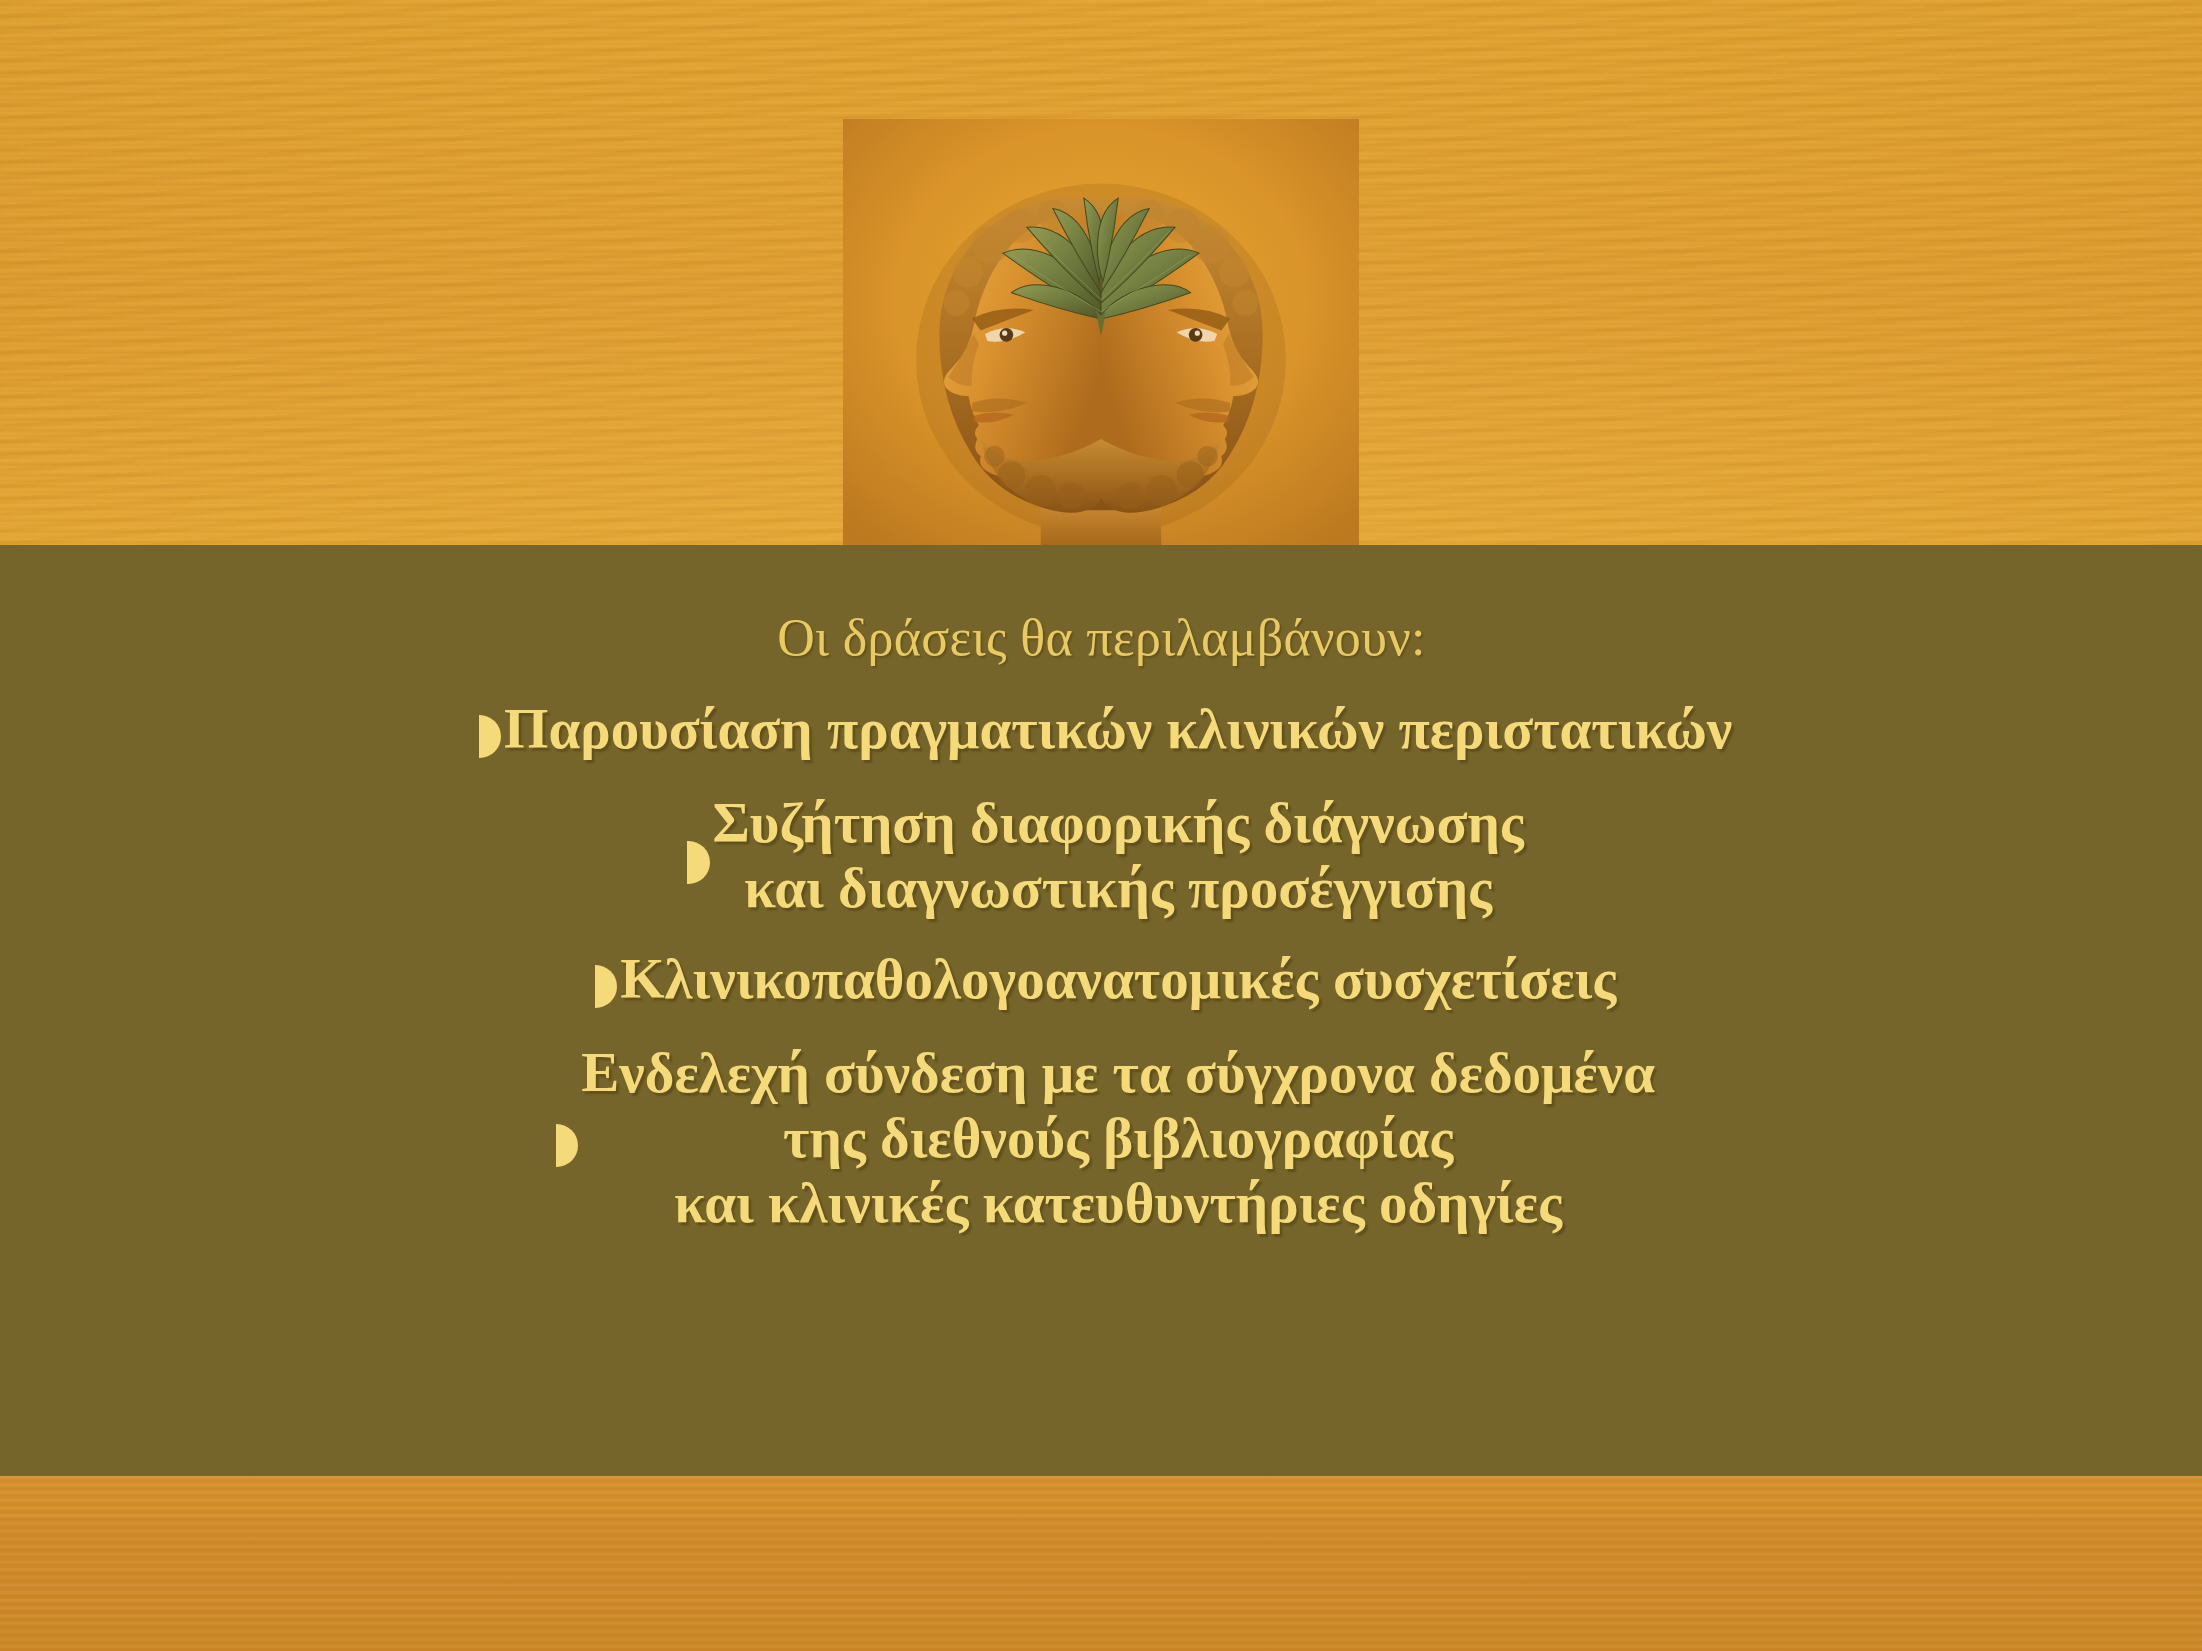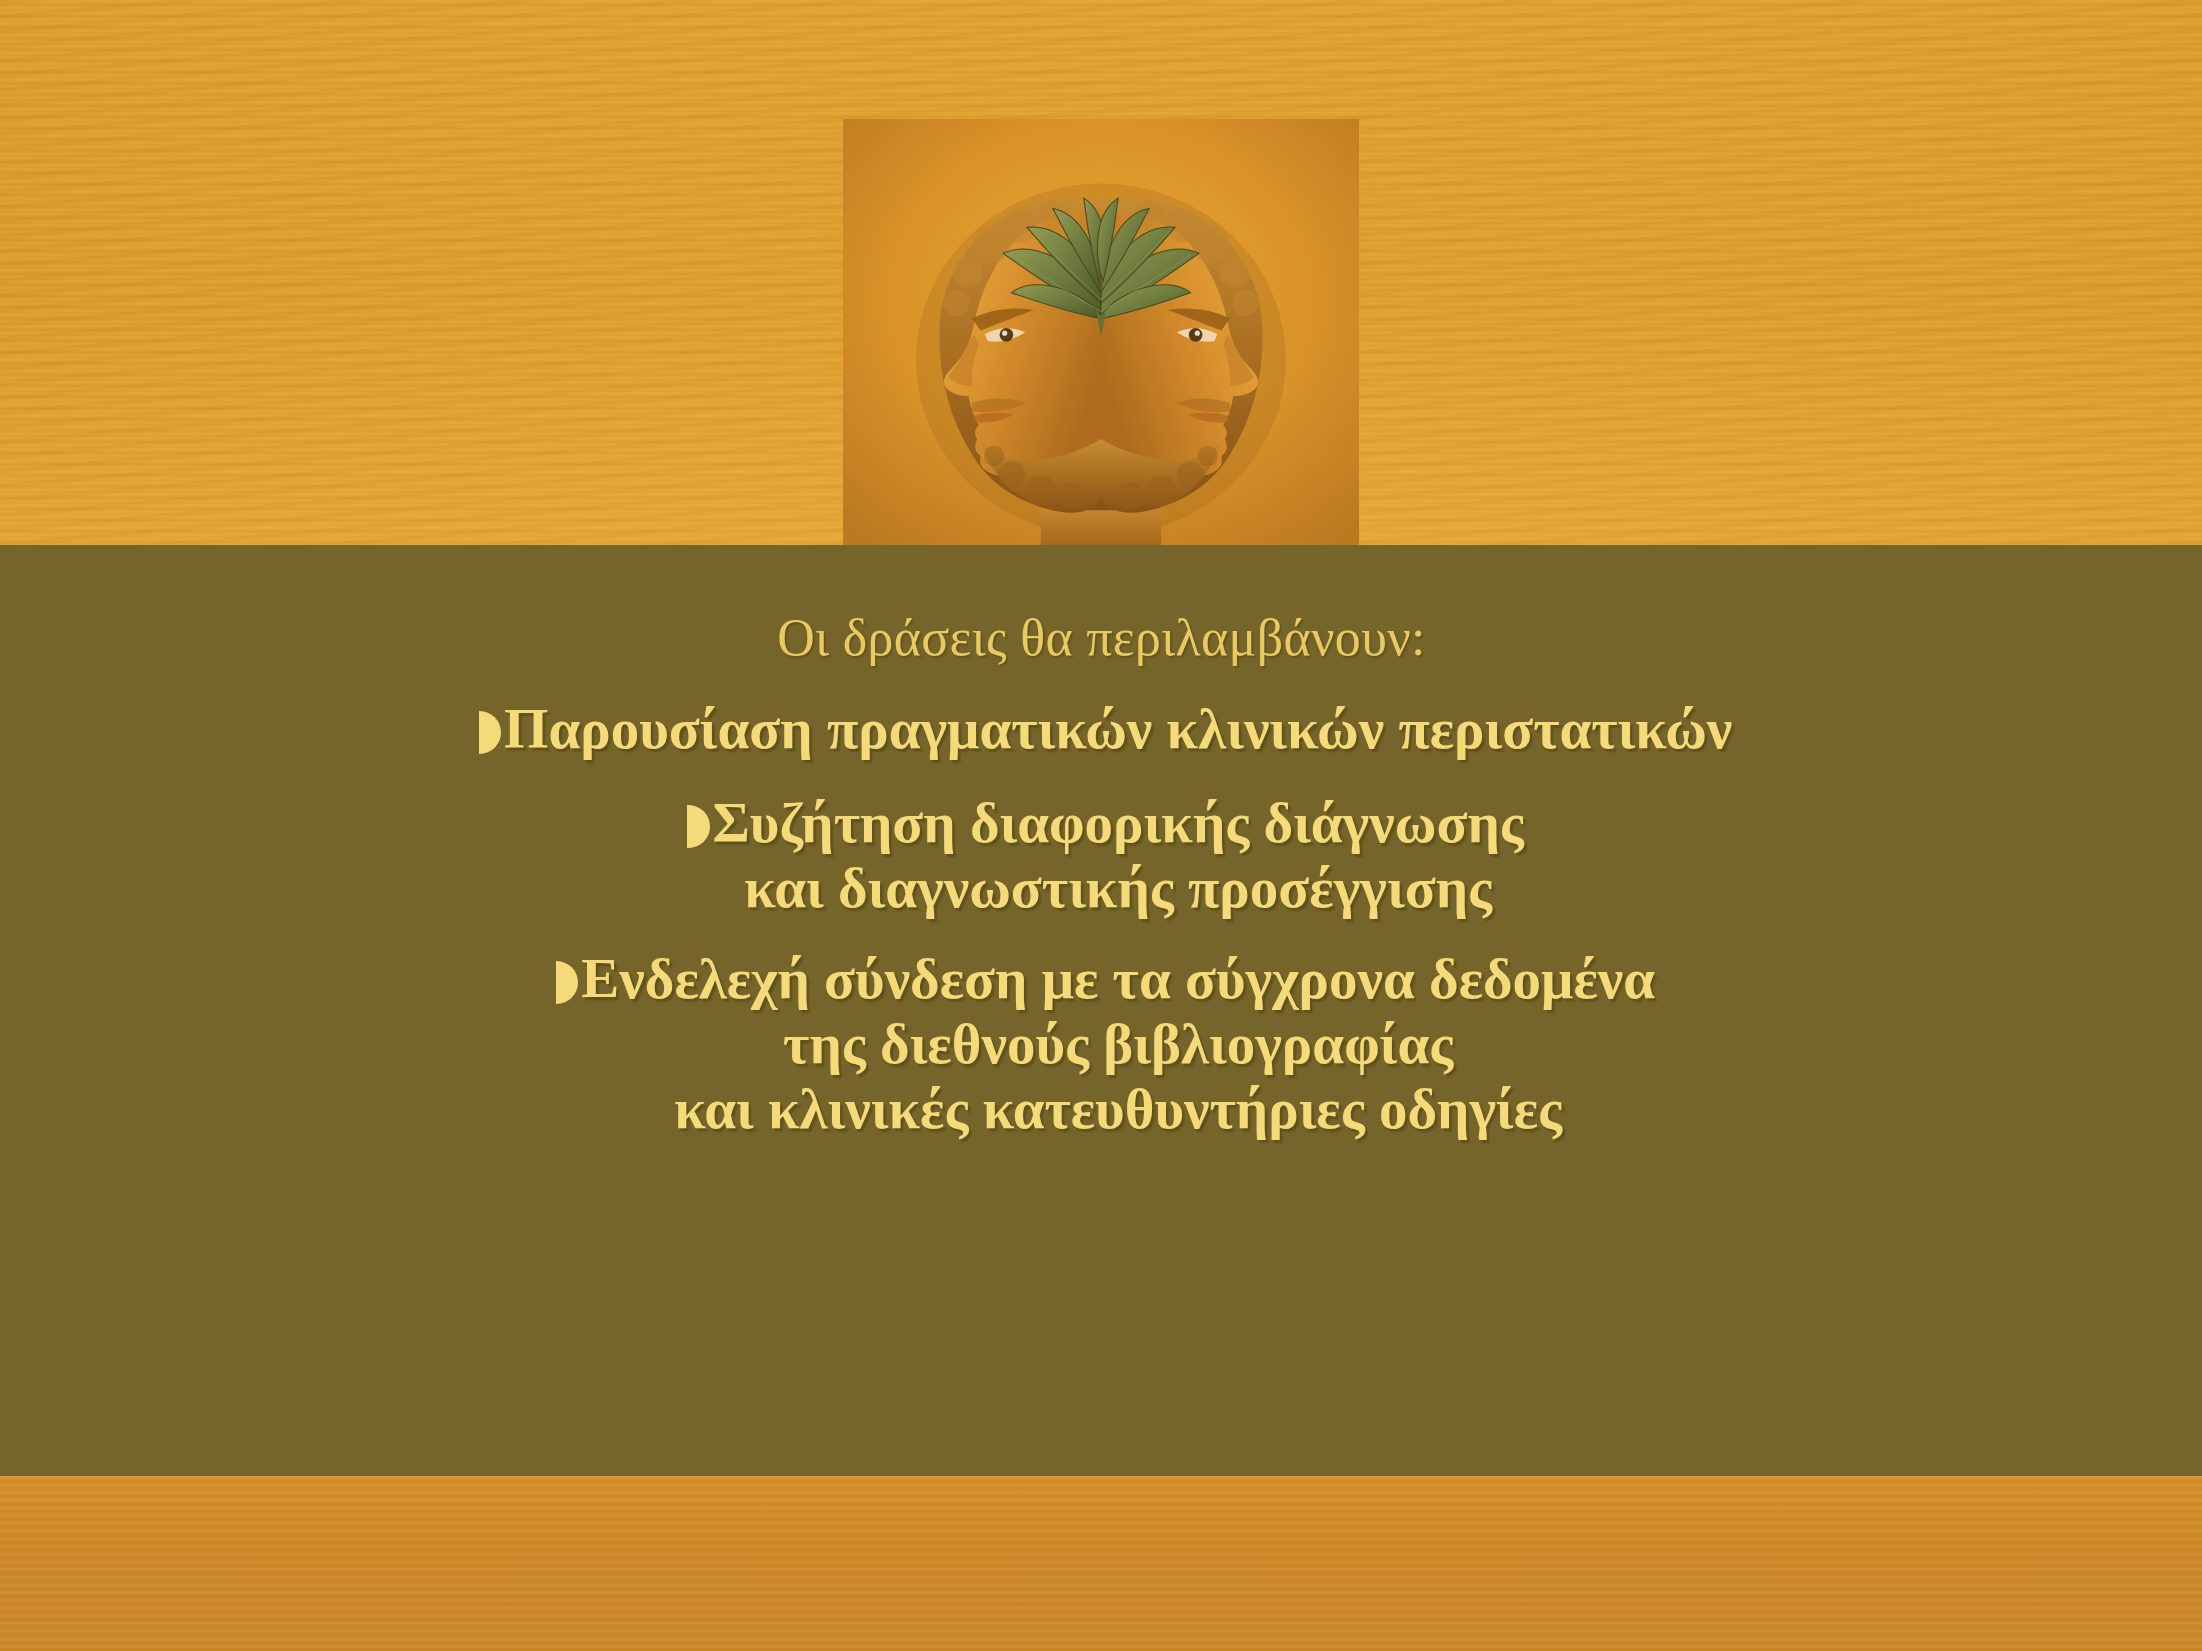--- a/index.html
+++ b/index.html
@@ -125,21 +125,21 @@
     list-style: none;
     margin: 0;
     padding: 0;
   }
   .bullet-row {
     display: block;
     margin: 0 0 22.4px 0;
   }
   .bullet-flex {
     display: inline-flex;
-    align-items: flex-start;
+    align-items: center;
     gap: 3px;
     padding-left: 8px;
   }
   .bullet-mark {
     flex: 0 0 auto;
     width: 22.4px;
     height: 43px;
     margin-top: 13.8px;
     background: #f5da7a;
     border-radius: 0 22.4px 22.4px 0;
@@ -350,20 +350,26 @@
         </li>
 
         <li class="bullet-row b2">
           <span class="bullet-flex">
             <span class="bullet-mark"></span>
             <span class="bullet-text">Συζήτηση διαφορικής διάγνωσης
 και διαγνωστικής προσέγγισης</span>
           </span>
         </li>
 
+        <li class="bullet-row b3">
+          <span class="bullet-flex">
+            <span class="bullet-mark"></span>
+            <span class="bullet-text">Κλινικοπαθολογοανατομικές συσχετίσεις</span>
+          </span>
+        </li>
 
         <li class="bullet-row b4">
           <span class="bullet-flex">
             <span class="bullet-mark"></span>
             <span class="bullet-text">Ενδελεχή σύνδεση με τα σύγχρονα δεδομένα
 της διεθνούς βιβλιογραφίας
 και κλινικές κατευθυντήριες οδηγίες</span>
           </span>
         </li>
 

